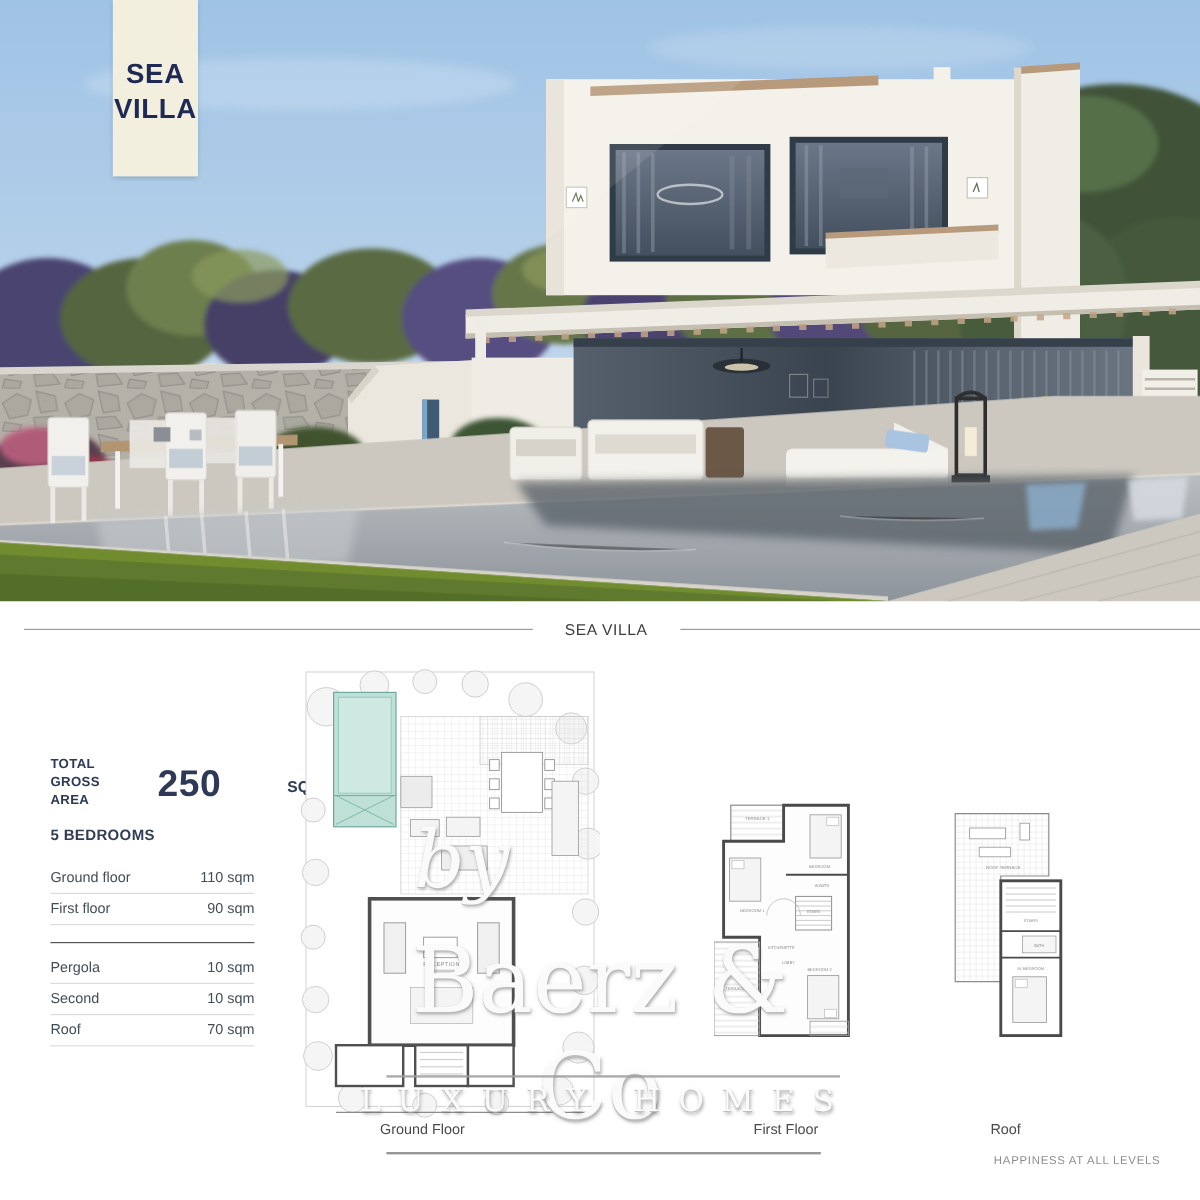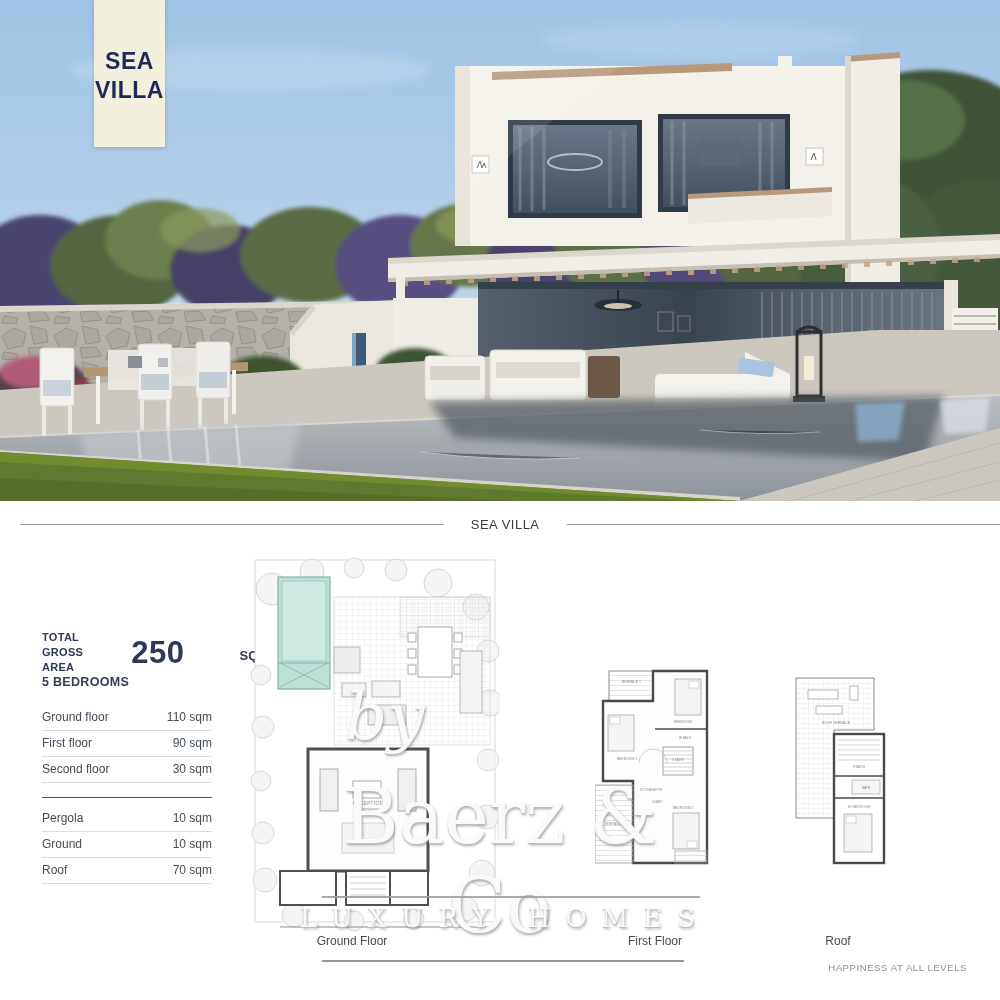--- a/index.html
+++ b/index.html
@@ -24,21 +24,21 @@
   .sec-divider .l2{width:445px;}
   .sec-divider .txt{font-size:13px;color:#3d3d3d;letter-spacing:.5px;padding:0 7px;white-space:nowrap;}
 
   
   .stats{position:absolute;left:42px;top:630px;width:170px;color:#2d3956;}
   .total-row{display:flex;align-items:center;gap:36px;}
   .total-label{display:flex;flex-direction:column;font-size:11px;font-weight:bold;
                letter-spacing:.3px;line-height:15px;}
   .total-value{font-size:31px;font-weight:bold;margin-left:12px;letter-spacing:.5px;}
   .total-unit{font-size:13px;font-weight:bold;margin-left:19px;margin-top:6px;}
-  .bedrooms{font-size:12.5px;font-weight:bold;color:#323d55;letter-spacing:.3px;}
+  .bedrooms{font-size:12.5px;font-weight:bold;color:#323d55;margin-top:14px;letter-spacing:.3px;}
   .area-table{margin-top:16px;}
   .area-row{display:flex;justify-content:space-between;font-size:12px;color:#434d56;
             padding:5px 0 6px;border-bottom:1px solid #dcdcdc;}
   .section-sep{border:none;border-top:1.5px solid #555;margin:14px 0 8px;}
 
   
   .plan{position:absolute;}
   .plan-ground{left:250px;top:555px;}
   .plan-first{left:595px;top:663px;}
   .plan-roof{left:788px;top:668px;}
@@ -384,31 +384,27 @@
     <div class="bedrooms">5 BEDROOMS</div>
     <div class="area-table">
       <div class="area-row">
         <span>Ground floor</span>
         <span>110 sqm</span>
       </div>
       <div class="area-row">
         <span>First floor</span>
         <span>90 sqm</span>
       </div>
-      <div class="area-row">
-        <span>Second floor</span>
-        <span>30 sqm</span>
-      </div>
       <hr class="section-sep">
       <div class="area-row">
         <span>Pergola</span>
         <span>10 sqm</span>
       </div>
       <div class="area-row">
-        <span>Ground</span>
+        <span>Second</span>
         <span>10 sqm</span>
       </div>
       <div class="area-row">
         <span>Roof</span>
         <span>70 sqm</span>
       </div>
     </div>
   </div>
 
   <div class="plan plan-ground">

